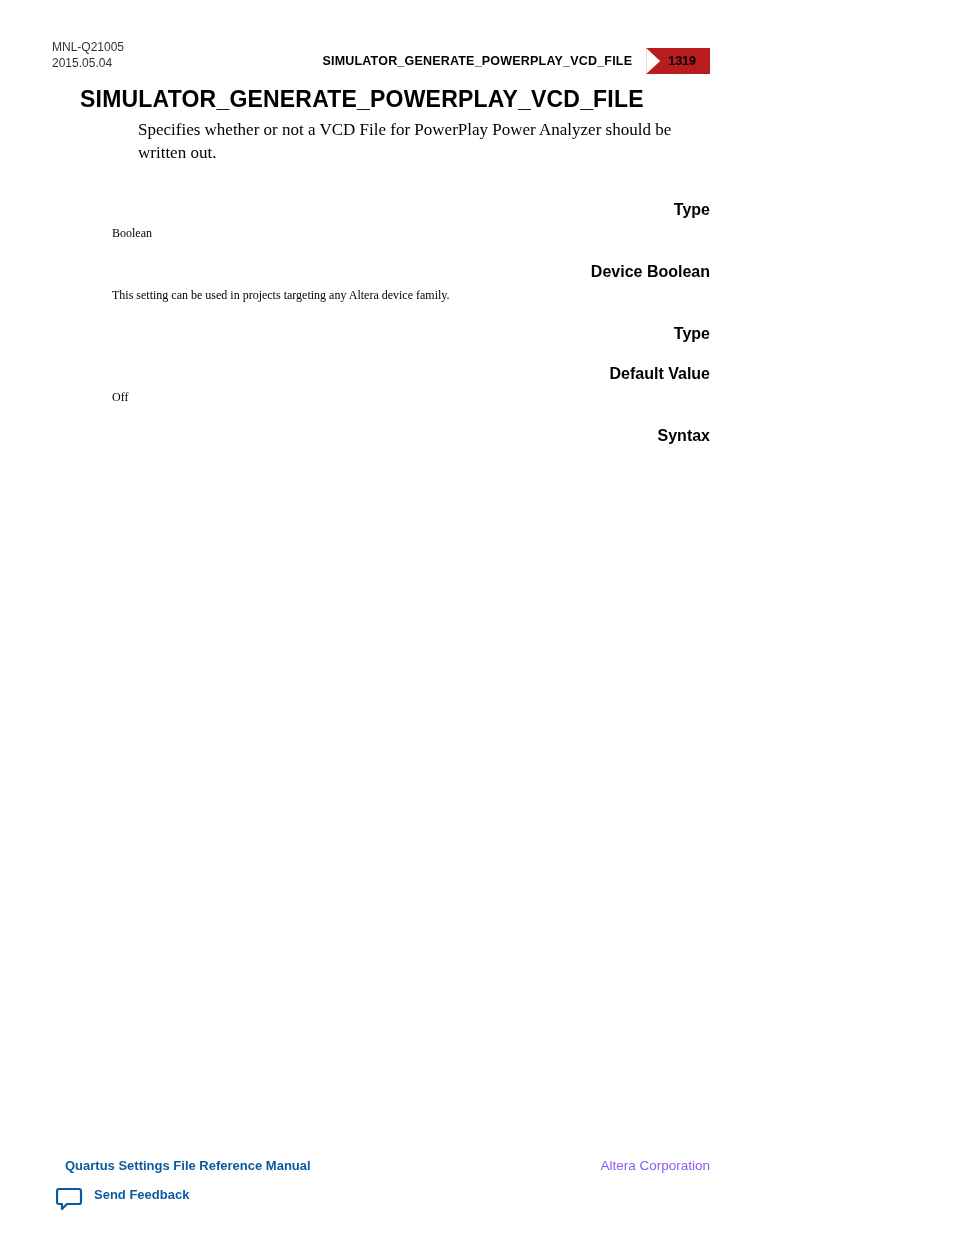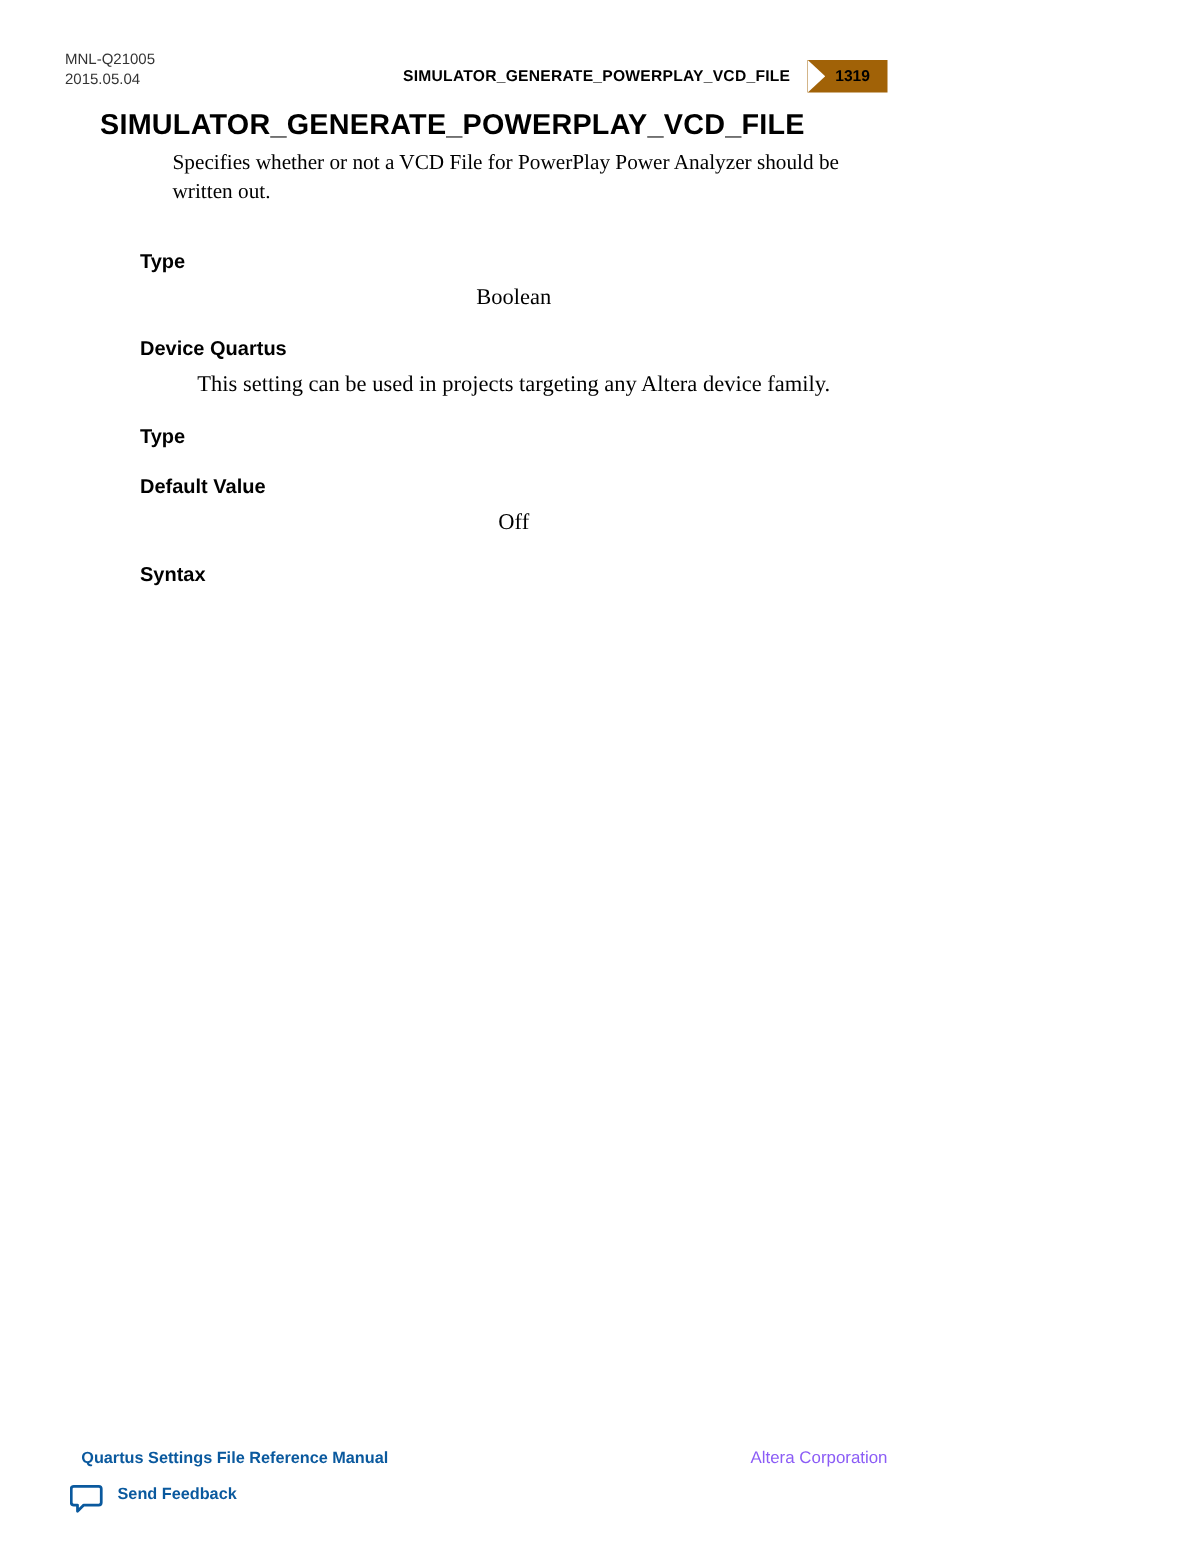--- a/index.html
+++ b/index.html
@@ -1,32 +1,32 @@
 <!DOCTYPE html>
 <html><head>
 <meta charset="utf-8">
 <style>
   * { box-sizing: border-box; margin: 0; padding: 0; }
   html, body { width: 954px; height: 1235px; background: #ffffff; font-family: "Times New Roman", Times, serif; color: #000; }
   .page { position: relative; width: 782px; height: 1235px; padding: 40px 72px 60px 52px; }
   .header-left { position: absolute; top: 40px; left: 52px; font-family: Arial, Helvetica, sans-serif; font-size: 12px; color: #333; line-height: 1.3; }
   .header-right { position: absolute; top: 48px; right: 72px; display: flex; align-items: center; font-family: Arial, Helvetica, sans-serif; }
   .hdr-title { font-size: 12.5px; font-weight: bold; color: #000; margin-right: 14px; letter-spacing: 0.2px; }
-  .page-badge { position: relative; background: #a16207; color: #000; font-size: 12.5px; font-weight: bold; padding: 6px 14px 6px 22px; }
+  .page-badge { position: relative; background: #b91c1c; color: #000; font-size: 12.5px; font-weight: bold; padding: 6px 14px 6px 22px; }
   .page-badge::before {
     content: ""; position: absolute; left: 0; top: 0; bottom: 0; width: 14px;
     background: #fff;
     clip-path: polygon(0 0, 100% 50%, 0 100%);
   }
   .content { position: absolute; top: 86px; left: 80px; right: 72px; }
   h1.main-heading { font-family: Arial, Helvetica, sans-serif; font-weight: bold; font-size: 23px; color: #000; margin-bottom: 6px; letter-spacing: 0.2px; }
   .intro { font-family: "Times New Roman", Times, serif; font-size: 17px; margin-left: 58px; margin-bottom: 36px; line-height: 1.35; }
   .section { margin-left: 32px; margin-bottom: 22px; }
-  .sec-heading { font-family: Arial, Helvetica, sans-serif; font-weight: bold; font-size: 16px; color: #000; margin-bottom: 6px; }
-  .sec-body { font-family: "Times New Roman", Times, serif; font-size: 18px; line-height: 1.35; text-align: center; }
+  .sec-heading { font-family: Arial, Helvetica, sans-serif; font-weight: bold; font-size: 16px; color: #000; margin-bottom: 6px; text-align: right; }
+  .sec-body { font-family: "Times New Roman", Times, serif; font-size: 12px; line-height: 1.35; }
   .syntax-gap { height: 70px; }
   .footer { position: absolute; left: 52px; right: 72px; bottom: 62px; display: flex; justify-content: space-between; align-items: flex-end; font-family: Arial, Helvetica, sans-serif; margin-left: 13px; }
   .footer-left { font-size: 13px; font-weight: bold; color: #0a599e; }
   .footer-right { font-size: 13.5px; font-weight: normal; color: #8b5cf6; }
   .feedback { position: absolute; left: 56px; bottom: 24px; display: flex; gap: 10px; font-family: Arial, Helvetica, sans-serif; }
   .feedback-icon svg { display: block; }
   .feedback-text { font-size: 13px; font-weight: bold; color: #0a599e; }
 </style>
 </head>
 <body>
@@ -46,21 +46,21 @@
   <div class="content">
     <h1 class="main-heading">SIMULATOR_GENERATE_POWERPLAY_VCD_FILE</h1>
     <p class="intro">Specifies whether or not a VCD File for PowerPlay Power Analyzer should be written out.</p>
 
     <div class="section">
       <div class="sec-heading">Type</div>
       <div class="sec-body">Boolean</div>
     </div>
 
     <div class="section">
-      <div class="sec-heading">Device Quartus</div>
+      <div class="sec-heading">Device Boolean</div>
       <div class="sec-body">This setting can be used in projects targeting any Altera device family.</div>
     </div>
 
     <div class="section">
       <div class="sec-heading">Type</div>
     </div>
 
     <div class="section">
       <div class="sec-heading">Default Value</div>
       <div class="sec-body">Off</div>

